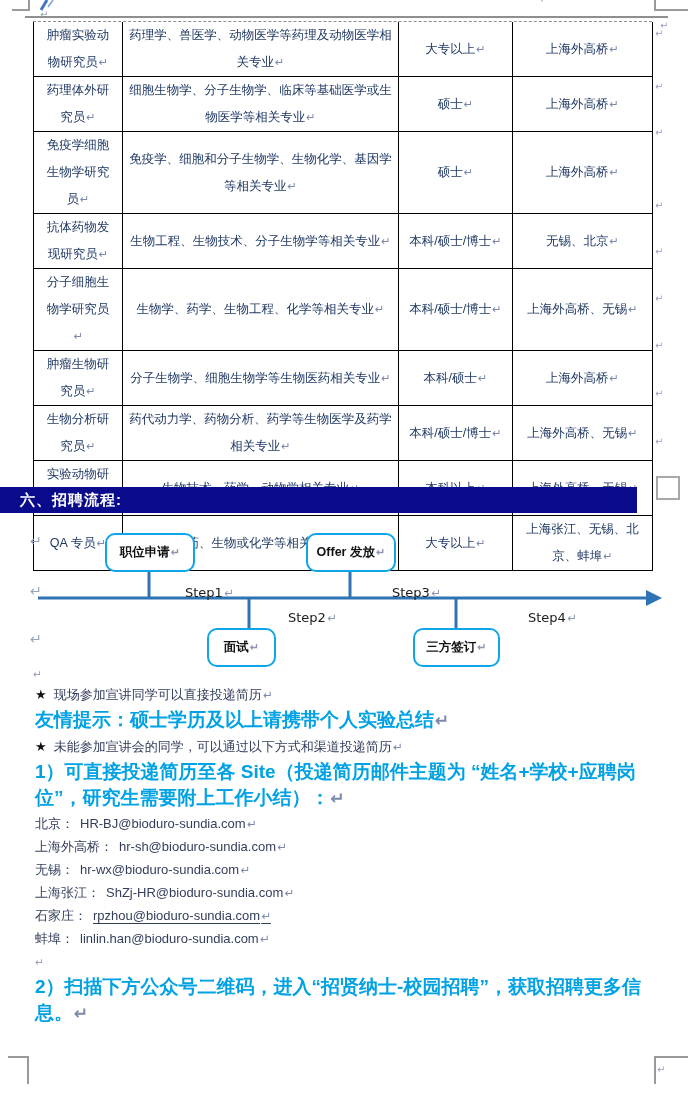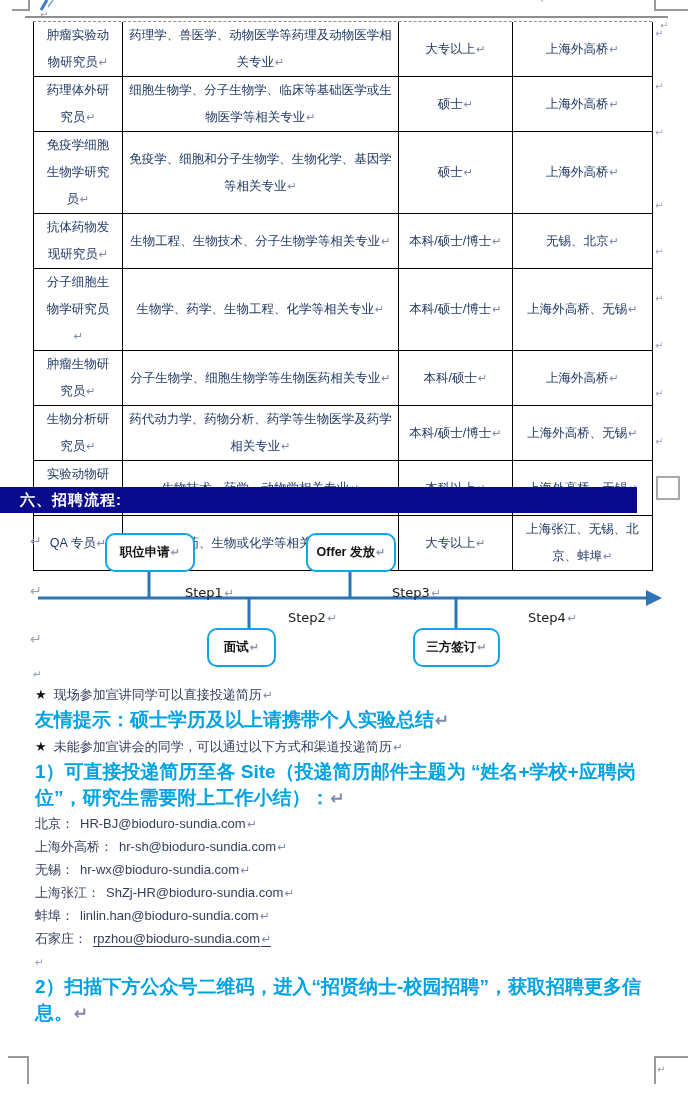--- a/index.html
+++ b/index.html
@@ -217,22 +217,22 @@
 
   <div class="notes">
     <p class="star-line"><span class="star">★</span><span class="pm" data-pmark="↵">现场参加宣讲同学可以直接投递简历</span></p>
     <p class="tip pm" data-pmark="↵">友情提示：硕士学历及以上请携带个人实验总结</p>
     <p class="star-line"><span class="star">★</span><span class="pm" data-pmark="↵">未能参加宣讲会的同学，可以通过以下方式和渠道投递简历</span></p>
     <p class="method pm" data-pmark="↵">1）可直接投递简历至各 Site（投递简历邮件主题为 “姓名+学校+应聘岗位”，研究生需要附上工作小结）：</p>
     <p class="contact"><span>北京</span><span class="colon">：</span><span class="pm" data-pmark="↵">HR-BJ@bioduro-sundia.com</span></p>
     <p class="contact"><span>上海外高桥</span><span class="colon">：</span><span class="pm" data-pmark="↵">hr-sh@bioduro-sundia.com</span></p>
     <p class="contact"><span>无锡</span><span class="colon">：</span><span class="pm" data-pmark="↵">hr-wx@bioduro-sundia.com</span></p>
     <p class="contact"><span>上海张江</span><span class="colon">：</span><span class="pm" data-pmark="↵">ShZj-HR@bioduro-sundia.com</span></p>
+    <p class="contact"><span>石家庄</span><span class="colon">：</span><a href="#" class="mail u pm" data-pmark="↵">rpzhou@bioduro-sundia.com</a></p>
     <p class="contact"><span>蚌埠</span><span class="colon">：</span><span class="pm" data-pmark="↵">linlin.han@bioduro-sundia.com</span></p>
-    <p class="contact"><span>石家庄</span><span class="colon">：</span><a href="#" class="mail u pm" data-pmark="↵">rpzhou@bioduro-sundia.com</a></p>
     <p class="empty-line"><span class="mark pm" style="position:static;font-size:12px;" data-pmark="↵"></span></p>
     <p class="method pm" data-pmark="↵">2）扫描下方公众号二维码，进入“招贤纳士-校园招聘”，获取招聘更多信息。</p>
   </div>
 
   <div class="crop bl"></div>
   <div class="crop br"></div>
   <span class="mark pm" style="left:657px;top:1063px;font-size:11px;" data-pmark="↵"></span>
 
 </div>
 

